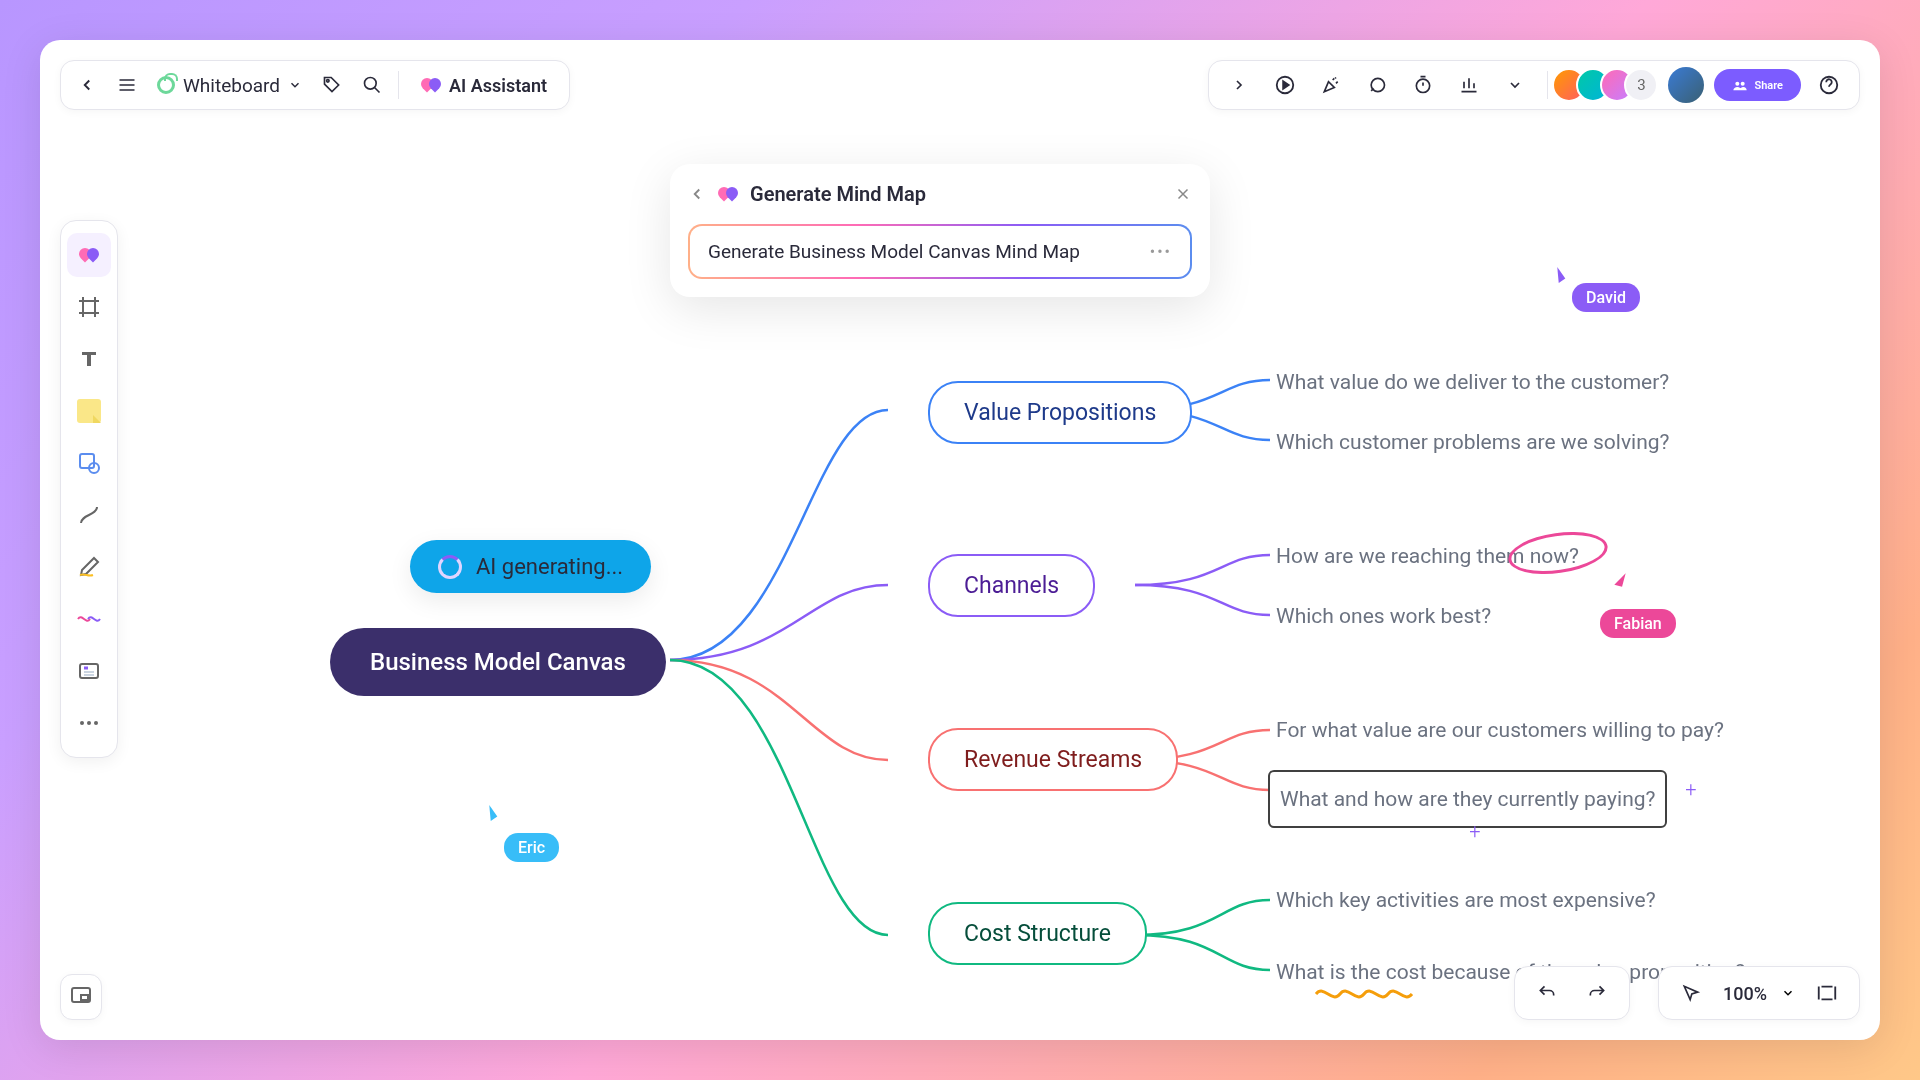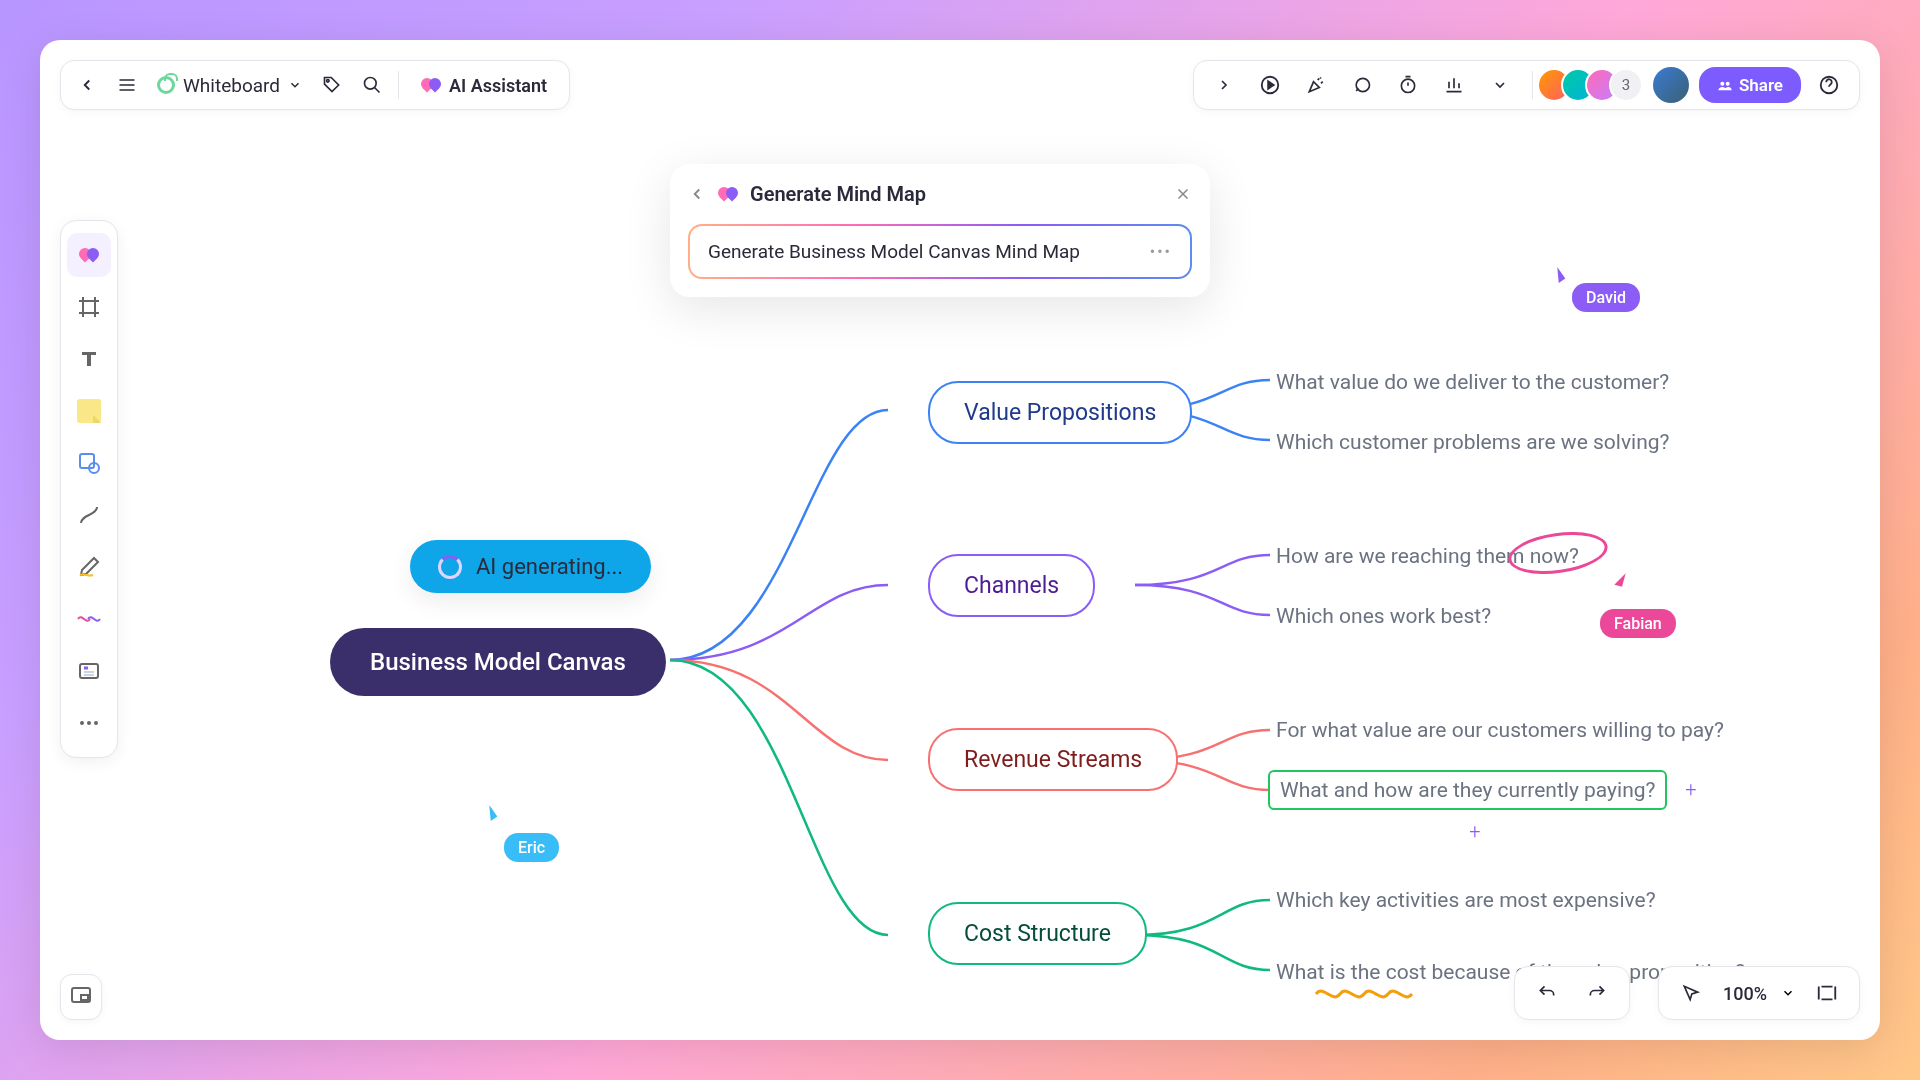--- a/index.html
+++ b/index.html
@@ -18,21 +18,21 @@
 .ai-logo::before{background:#ff6bb5;left:0;top:2px}
 .ai-logo::after{background:#8b5cf6;right:0;top:2px}
 .sep{width:1px;height:28px;background:#e5e5ec;margin:0 4px}
 .avatars{display:flex;align-items:center}
 .av{width:34px;height:34px;border-radius:50%;border:2px solid #fff;margin-left:-10px;background-size:cover}
 .av1{background:linear-gradient(135deg,#ff9a00,#ff5e62)}
 .av2{background:linear-gradient(135deg,#00c9a7,#00b4d8);margin-left:-10px}
 .av3{background:linear-gradient(135deg,#ff6bb5,#c77dff);margin-left:-10px}
 .av-count{width:34px;height:34px;border-radius:50%;background:#f0f0f5;display:flex;align-items:center;justify-content:center;font-size:15px;color:#666;margin-left:-10px;border:2px solid #fff}
 .me-av{width:36px;height:36px;border-radius:50%;background:linear-gradient(135deg,#3a7bd5,#3a6073)}
-.share-btn{background:#7c5cff;color:#fff;padding:8px 18px;border-radius:16px;font-weight:600;font-size:17px;display:flex;align-items:center;gap:6px;cursor:pointer}
+.share-btn{background:#7c5cff;color:#fff;padding:8px 18px;border-radius:16px;font-weight:600;font-size:11px;display:flex;align-items:center;gap:6px;cursor:pointer}
 .tool-panel{position:absolute;left:20px;top:180px;background:#fff;border:1px solid #e5e5ec;border-radius:16px;padding:12px 6px;box-shadow:0 4px 16px rgba(0,0,0,.06);display:flex;flex-direction:column;gap:8px}
 .tool{width:44px;height:44px;display:flex;align-items:center;justify-content:center;border-radius:10px;cursor:pointer;color:#666}
 .tool.active{background:#f5f0ff}
 .sticky-icon{width:24px;height:24px;background:#fae788;border-radius:3px;position:relative}
 .sticky-icon::after{content:"";position:absolute;bottom:0;right:0;width:8px;height:8px;background:#f0d860;clip-path:polygon(0 0,100% 100%,0 100%)}
 .bl-corner{position:absolute;bottom:20px;left:20px;background:#fff;border:1px solid #e5e5ec;border-radius:12px;padding:8px;box-shadow:0 2px 8px rgba(0,0,0,.04)}
 .br-bar{position:absolute;bottom:20px;right:20px;display:flex;gap:28px}
 .br-group{background:#fff;border:1px solid #e5e5ec;border-radius:14px;padding:8px 14px;box-shadow:0 2px 8px rgba(0,0,0,.04);display:flex;align-items:center;gap:14px}
 .zoom-text{font-size:18px;font-weight:500;color:#2a2a3a}
 .canvas{position:absolute;inset:0;background-image:radial-gradient(#e0e0e8 1.2px,transparent 1.2px);background-size:26px 26px;border-radius:20px;z-index:-1}
@@ -44,21 +44,21 @@
 .ai-dots{color:#999;letter-spacing:2px}
 .gen-badge{position:absolute;top:500px;left:370px;background:#0ea5e9;border-radius:30px;padding:14px 28px;box-shadow:0 8px 24px rgba(0,0,0,.08);display:flex;align-items:center;gap:14px;font-size:22px;color:#2a2a3a}
 .spinner{width:24px;height:24px;border:3px solid #e0d5ff;border-top-color:#8b5cf6;border-radius:50%}
 .root-node{position:absolute;top:588px;left:290px;background:#3b2f6b;color:#fff;padding:20px 40px;border-radius:40px;font-size:24px;font-weight:500}
 .branch{position:absolute;background:#fff;padding:16px 34px;border-radius:30px;font-size:23px;font-weight:400;white-space:nowrap}
 .b-value{top:341px;left:888px;border:2px solid #3b82f6;color:#1e3a8a}
 .b-channels{top:514px;left:888px;border:2px solid #8b5cf6;color:#4c1d95}
 .b-revenue{top:688px;left:888px;border:2px solid #f87171;color:#7f1d1d}
 .b-cost{top:862px;left:888px;border:2px solid #10b981;color:#064e3b}
 .leaf{position:absolute;font-size:21px;color:#6b7280;white-space:nowrap}
-.leaf-sel{border:2px solid #22c55e;border-radius:6px;padding:6px 10px}
+.leaf-sel{border:2px solid #404040;border-radius:6px;padding:15px 10px}
 .plus{position:absolute;width:26px;height:26px;display:flex;align-items:center;justify-content:center;color:#8b5cf6;font-size:20px;cursor:pointer;font-weight:300}
 .cursor-label{position:absolute;padding:5px 14px;border-radius:14px;color:#fff;font-size:16px;font-weight:500}
 .cursor-arrow{position:absolute;width:0;height:0}
 .c-david{top:243px;left:1532px;background:#8b5cf6}
 .c-david-a{top:228px;left:1514px;border-left:8px solid transparent;border-bottom:14px solid #8b5cf6;transform:rotate(-35deg)}
 .c-eric{top:793px;left:464px;background:#38bdf8}
 .c-eric-a{top:766px;left:446px;border-left:8px solid transparent;border-bottom:14px solid #38bdf8;transform:rotate(-35deg)}
 .c-fabian{top:569px;left:1560px;background:#ec4899}
 .c-fabian-a{top:532px;left:1576px;border-left:8px solid transparent;border-bottom:14px solid #ec4899;transform:rotate(15deg)}
 .scribble{position:absolute;top:493px;left:1468px;width:100px;height:40px;border:3px solid #ec4899;border-radius:50%;transform:rotate(-8deg)}

